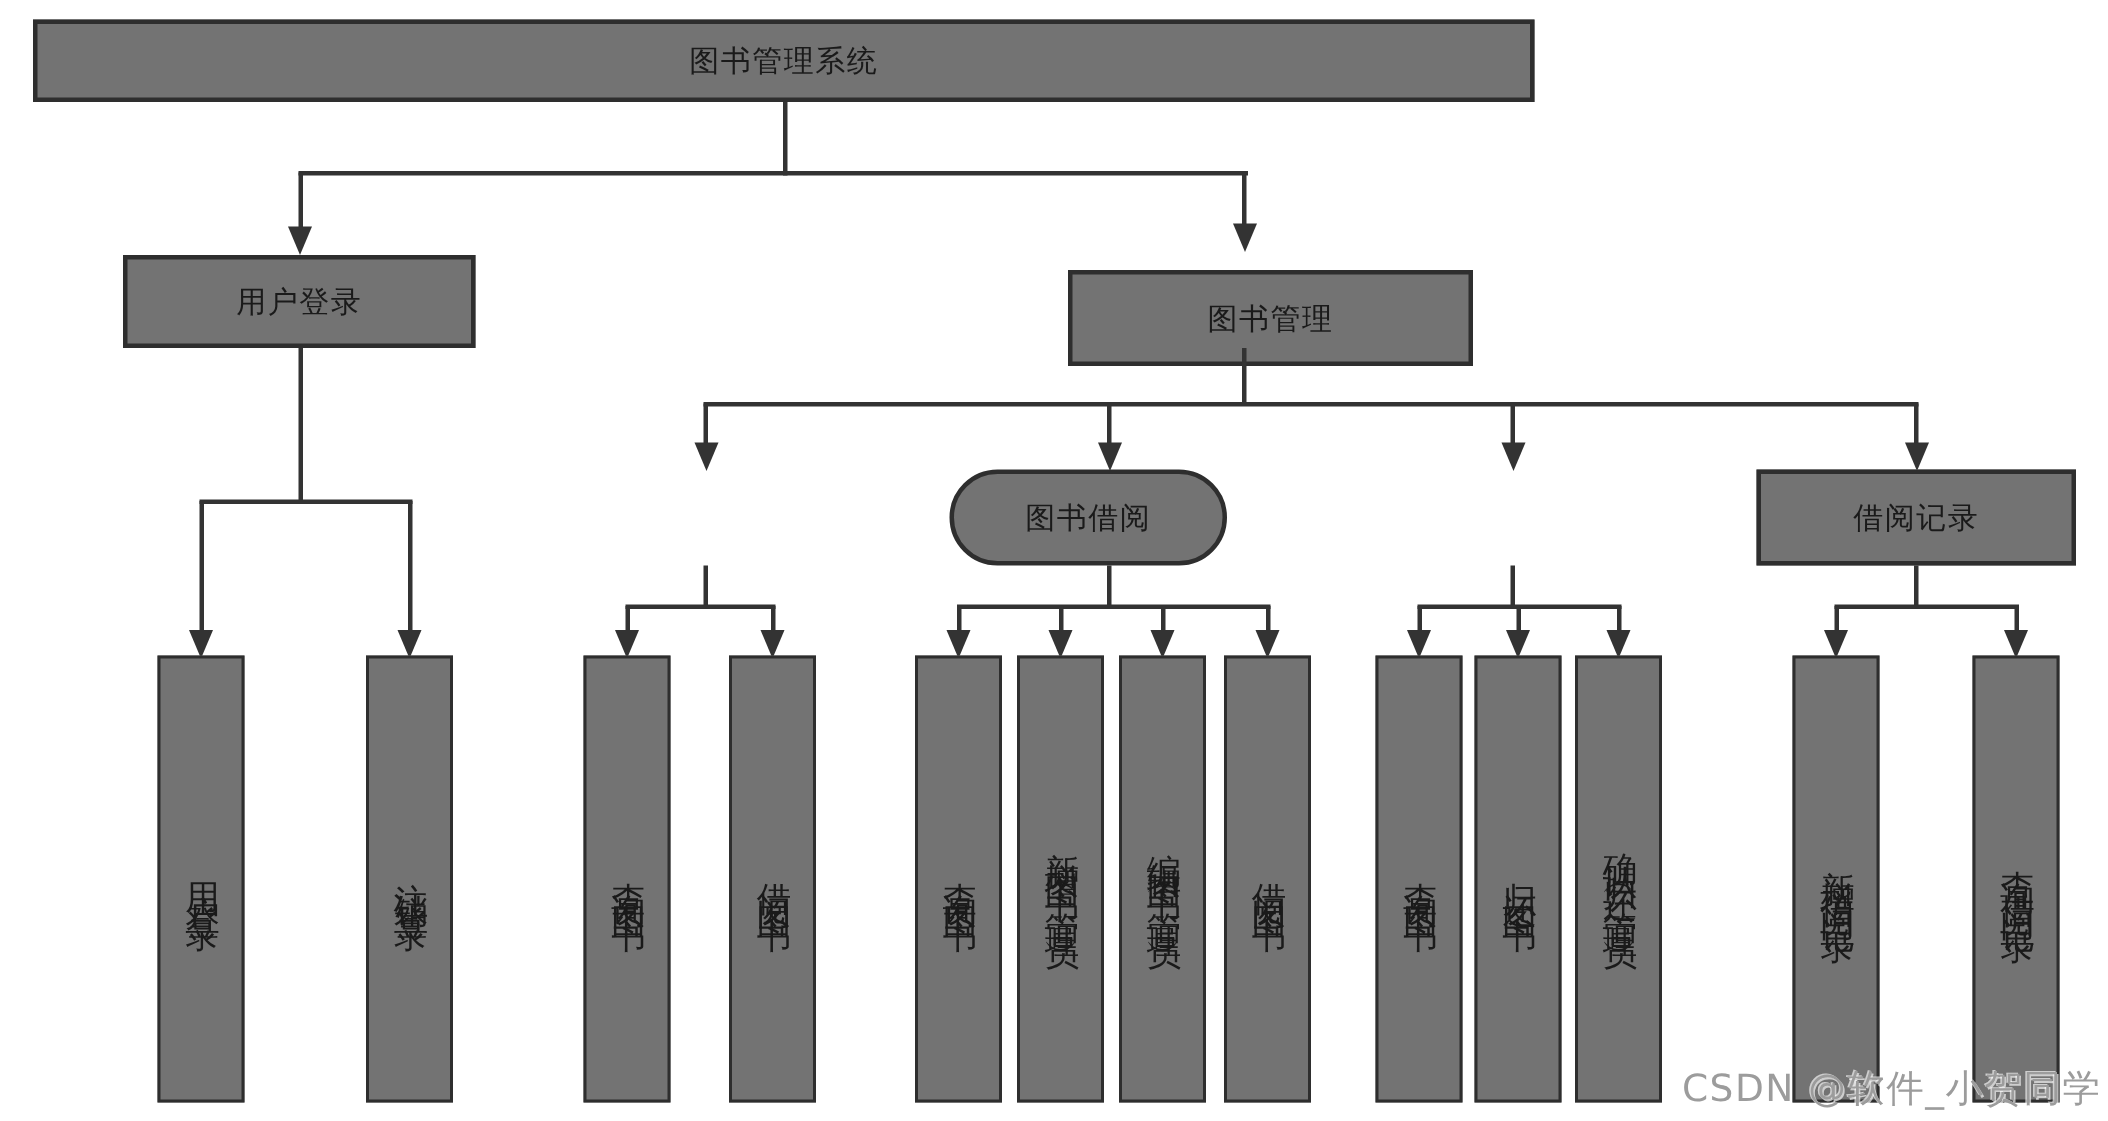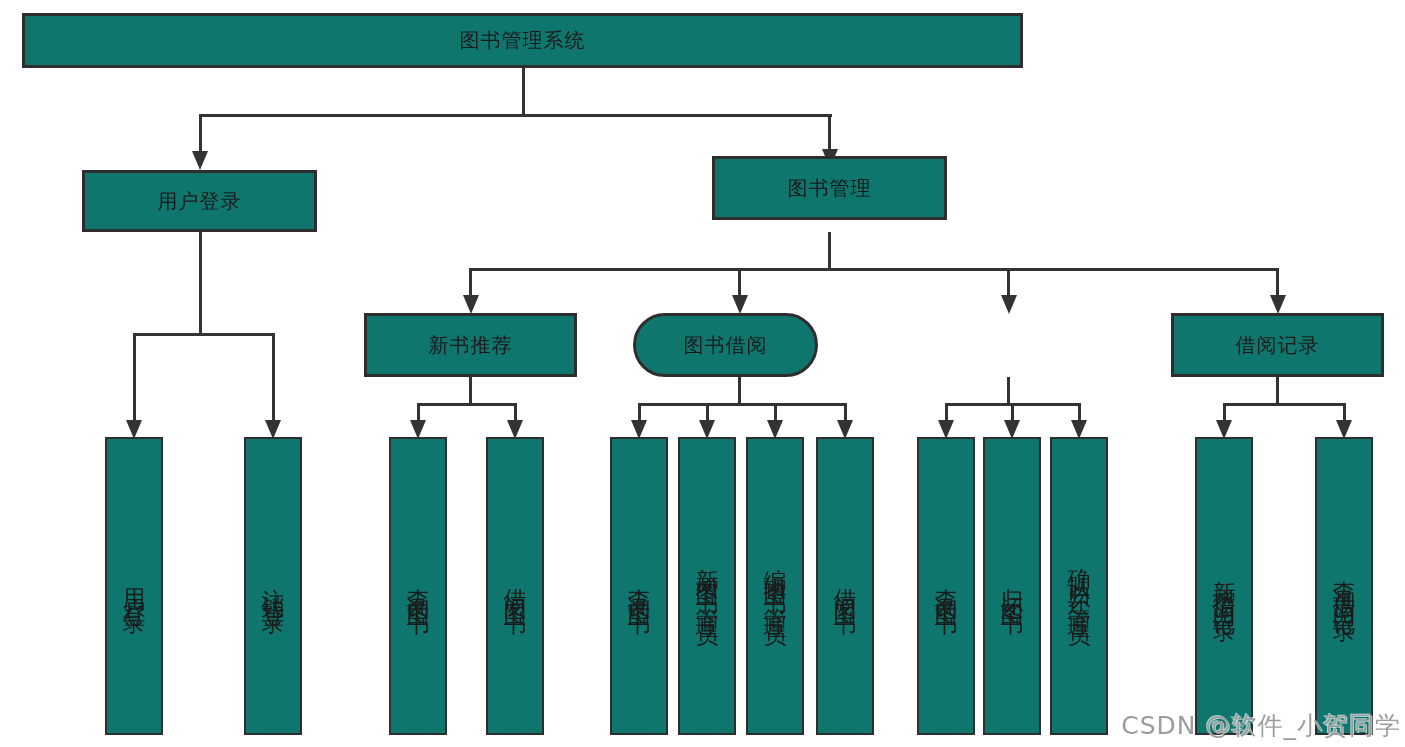--- a/index.html
+++ b/index.html
@@ -14,21 +14,21 @@
     position:relative;
     width:1405px;height:747px;
     background:var(--background);
     overflow:hidden;
     font-family:"DejaVu Sans","Liberation Sans",sans-serif;
     color:var(--text);
   }
   .box{
     position:absolute;
     box-sizing:border-box;
-    background:#0f766e;
+    background:#737373;
     border:3px solid var(--border);
     display:flex;align-items:center;justify-content:center;text-align:right;
   }
   .hdr{font-size:20px;letter-spacing:1px;}
   .leaf{
     width:58px;height:298px;top:437px;
     border-width:2.5px;
   }
   .leaf .vtxt{
     writing-mode:vertical-rl;
@@ -68,21 +68,21 @@
   <div class="vl" style="left:521.5px;top:68px;height:49px;"></div>
   <div class="hl" style="left:198.5px;top:114px;width:633px;"></div>
   <div class="vl" style="left:198.5px;top:115px;height:37px;"></div>
   <div class="ah" style="left:192px;top:151px;"></div>
   <div class="vl" style="left:828px;top:115px;height:36px;"></div>
   <div class="ah" style="left:821.5px;top:149px;"></div>
 
   <div class="box hdr" style="left:82px;top:170px;width:235px;height:62px;">
     <span>用户登录</span>
   </div>
-  <div class="box hdr" style="left:712px;top:156px;width:235px;height:64px;">
+  <div class="box hdr" style="left:712px;top:180px;width:270px;height:64px;">
     <span>图书管理</span>
   </div>
 
   <div class="vl" style="left:198.5px;top:232px;height:103px;"></div>
   <div class="hl" style="left:132.5px;top:333px;width:142px;"></div>
   <div class="vl" style="left:132.5px;top:334px;height:86px;"></div>
   <div class="ah" style="left:126px;top:420px;"></div>
   <div class="vl" style="left:271.5px;top:334px;height:86px;"></div>
   <div class="ah" style="left:265px;top:420px;"></div>
 
@@ -90,23 +90,20 @@
   <div class="hl" style="left:469px;top:268px;width:810px;"></div>
   <div class="vl" style="left:469px;top:269px;height:28px;"></div>
   <div class="ah" style="left:462.5px;top:295px;"></div>
   <div class="vl" style="left:738px;top:269px;height:28px;"></div>
   <div class="ah" style="left:731.5px;top:295px;"></div>
   <div class="vl" style="left:1007px;top:269px;height:28px;"></div>
   <div class="ah" style="left:1000.5px;top:295px;"></div>
   <div class="vl" style="left:1276px;top:269px;height:28px;"></div>
   <div class="ah" style="left:1269.5px;top:295px;"></div>
 
-  <div class="box hdr" style="left:364px;top:313px;width:213px;height:64px;">
-    <span>新书推荐</span>
-  </div>
   <div class="box hdr" style="left:633px;top:313px;width:185px;height:64px;border-radius:32px;">
     <span>图书借阅</span>
   </div>
   <div class="box hdr" style="left:1171px;top:313px;width:213px;height:64px;">
     <span>借阅记录</span>
   </div>
 
   <div class="vl" style="left:469px;top:377px;height:28px;"></div>
   <div class="hl" style="left:416.5px;top:403px;width:100px;"></div>
   <div class="vl" style="left:416.5px;top:404px;height:17px;"></div>

